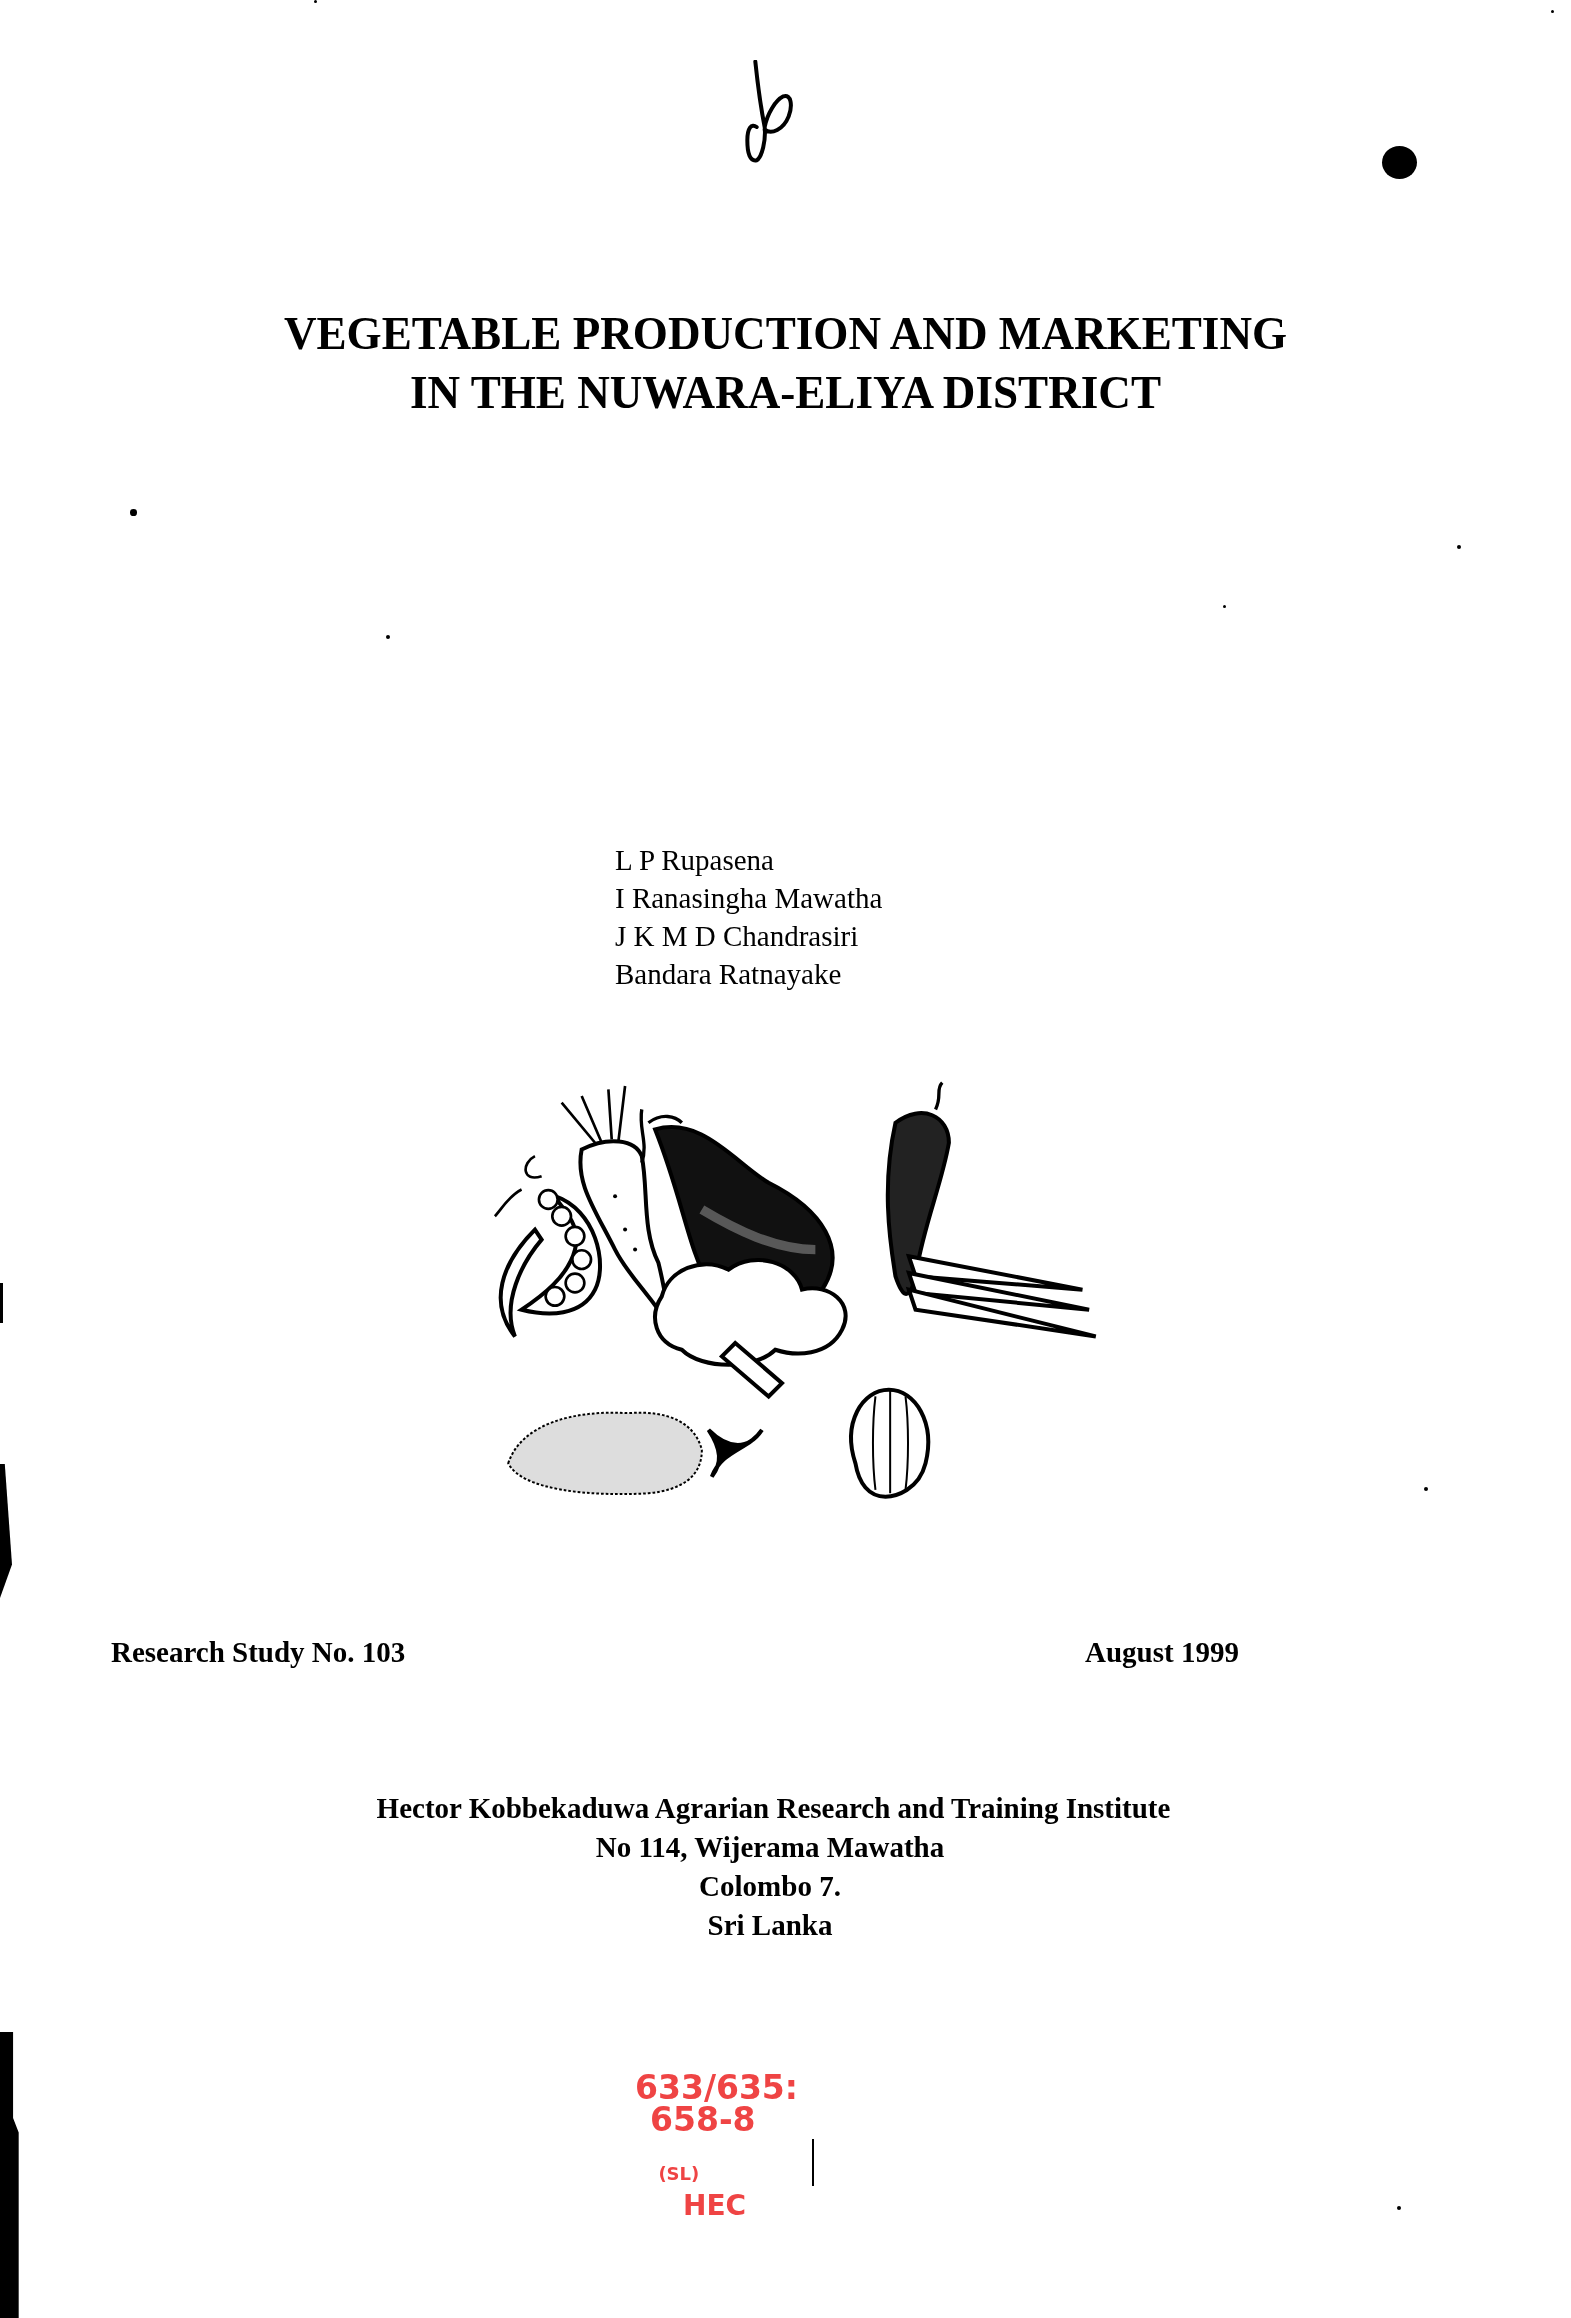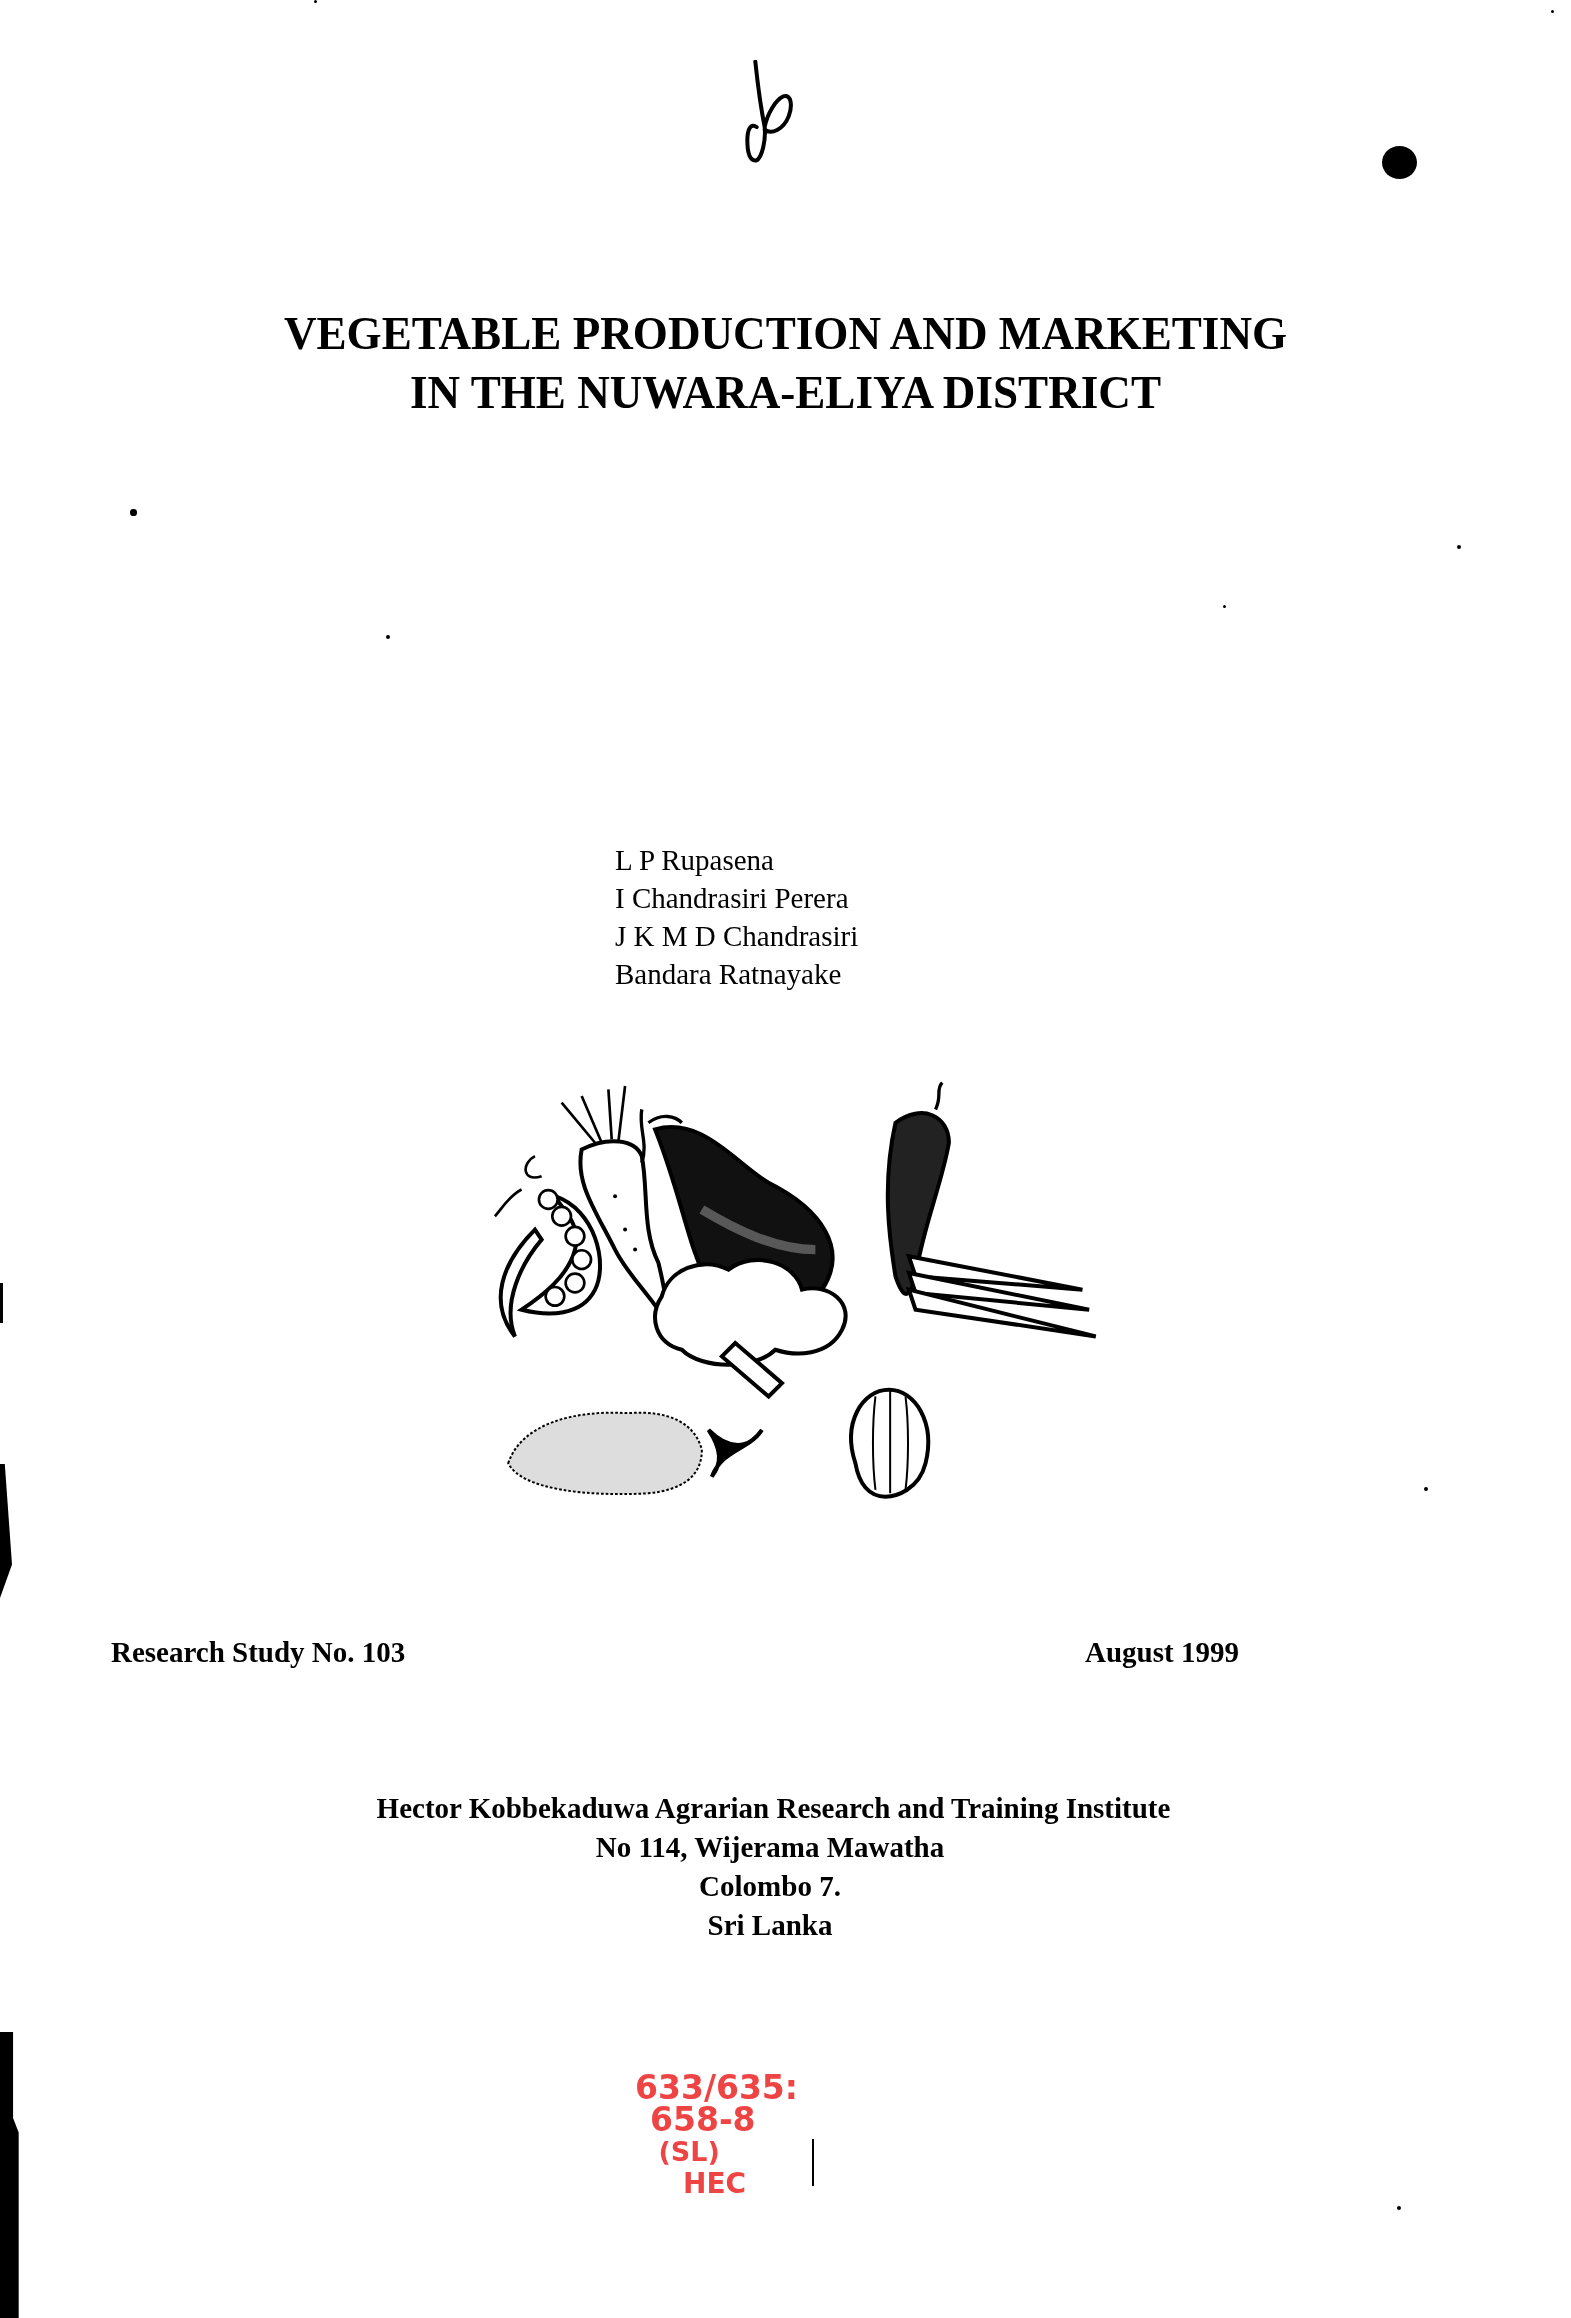--- a/index.html
+++ b/index.html
@@ -46,21 +46,21 @@
 <div class="abs" style="left:0;top:2032px;width:18.7px;height:287px;background:#000;clip-path:polygon(0 0,70% 0,70% 30%,100% 35%,100% 100%,0 100%);"></div>
 <div class="abs" style="left:0;top:1283px;width:2.7px;height:40px;background:#000;"></div>
 
 <div class="abs title">
   <div>VEGETABLE PRODUCTION AND MARKETING</div>
   <div>IN THE NUWARA-ELIYA DISTRICT</div>
 </div>
 
 <div class="abs authors">
   <div>L P Rupasena</div>
-  <div>I Chandrasiri Perera</div>
+  <div>I Ranasingha Mawatha</div>
   <div>J K M D Chandrasiri</div>
   <div>Bandara Ratnayake</div>
 </div>
 
 <svg class="abs illus" viewBox="0 0 930 650">
 
   <g>
     <path d="M150 110 C190 90 230 95 240 120 C250 170 240 230 265 280 C275 320 280 360 285 380 C255 330 220 300 200 260 C170 200 140 160 150 110 Z" fill="#fff" stroke="#000" stroke-width="6"></path>
     <path d="M180 100 L150 30 M195 95 L190 20 M205 98 L215 15 M170 100 L120 40" stroke="#000" stroke-width="4" fill="none"></path>
     <circle cx="200" cy="180" r="3" fill="#000"></circle>
@@ -120,18 +120,18 @@
 <div class="abs inst">
   <div class="l1" style="margin-left:-120px;">Hector Kobbekaduwa Agrarian Research and Training Institute</div>
   <div class="l2">No 114, Wijerama  Mawatha</div>
   <div class="l3">Colombo 7.</div>
   <div class="l4">Sri Lanka</div>
 </div>
 
 <div class="abs hand callno">
   <div style="margin-left:0px;">633/635:</div>
   <div style="margin-left:15px;">658-8</div>
-  <div style="margin-left:23.4px;font-size:27px;">(SL)</div>
+  <div style="margin-left:23.4px;font-size:18px;margin-top:22px;">(SL)</div>
   <div style="margin-left:48px;font-size:28px;">HEC</div>
 </div>
 
 <div class="abs" style="left:812px;top:2139px;width:2px;height:47px;background:#000;"></div>
 
 
 </body></html>

